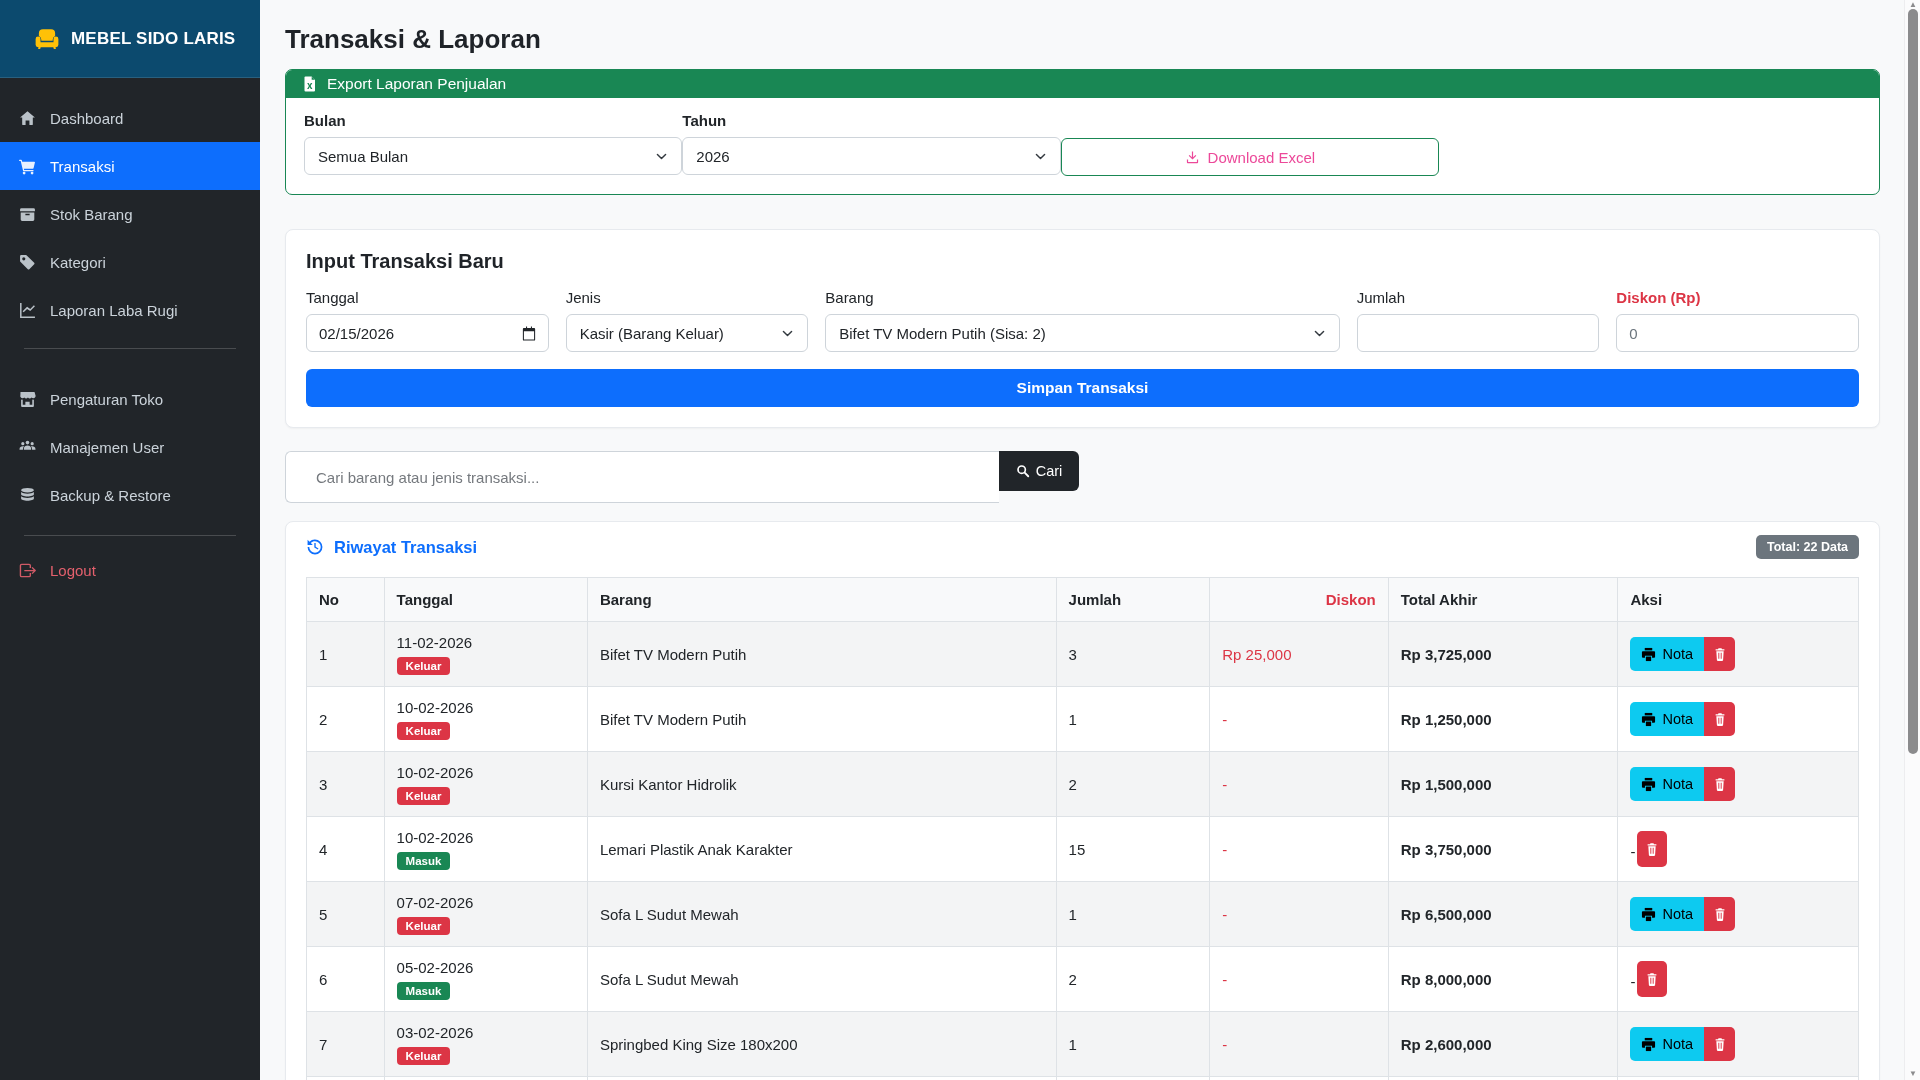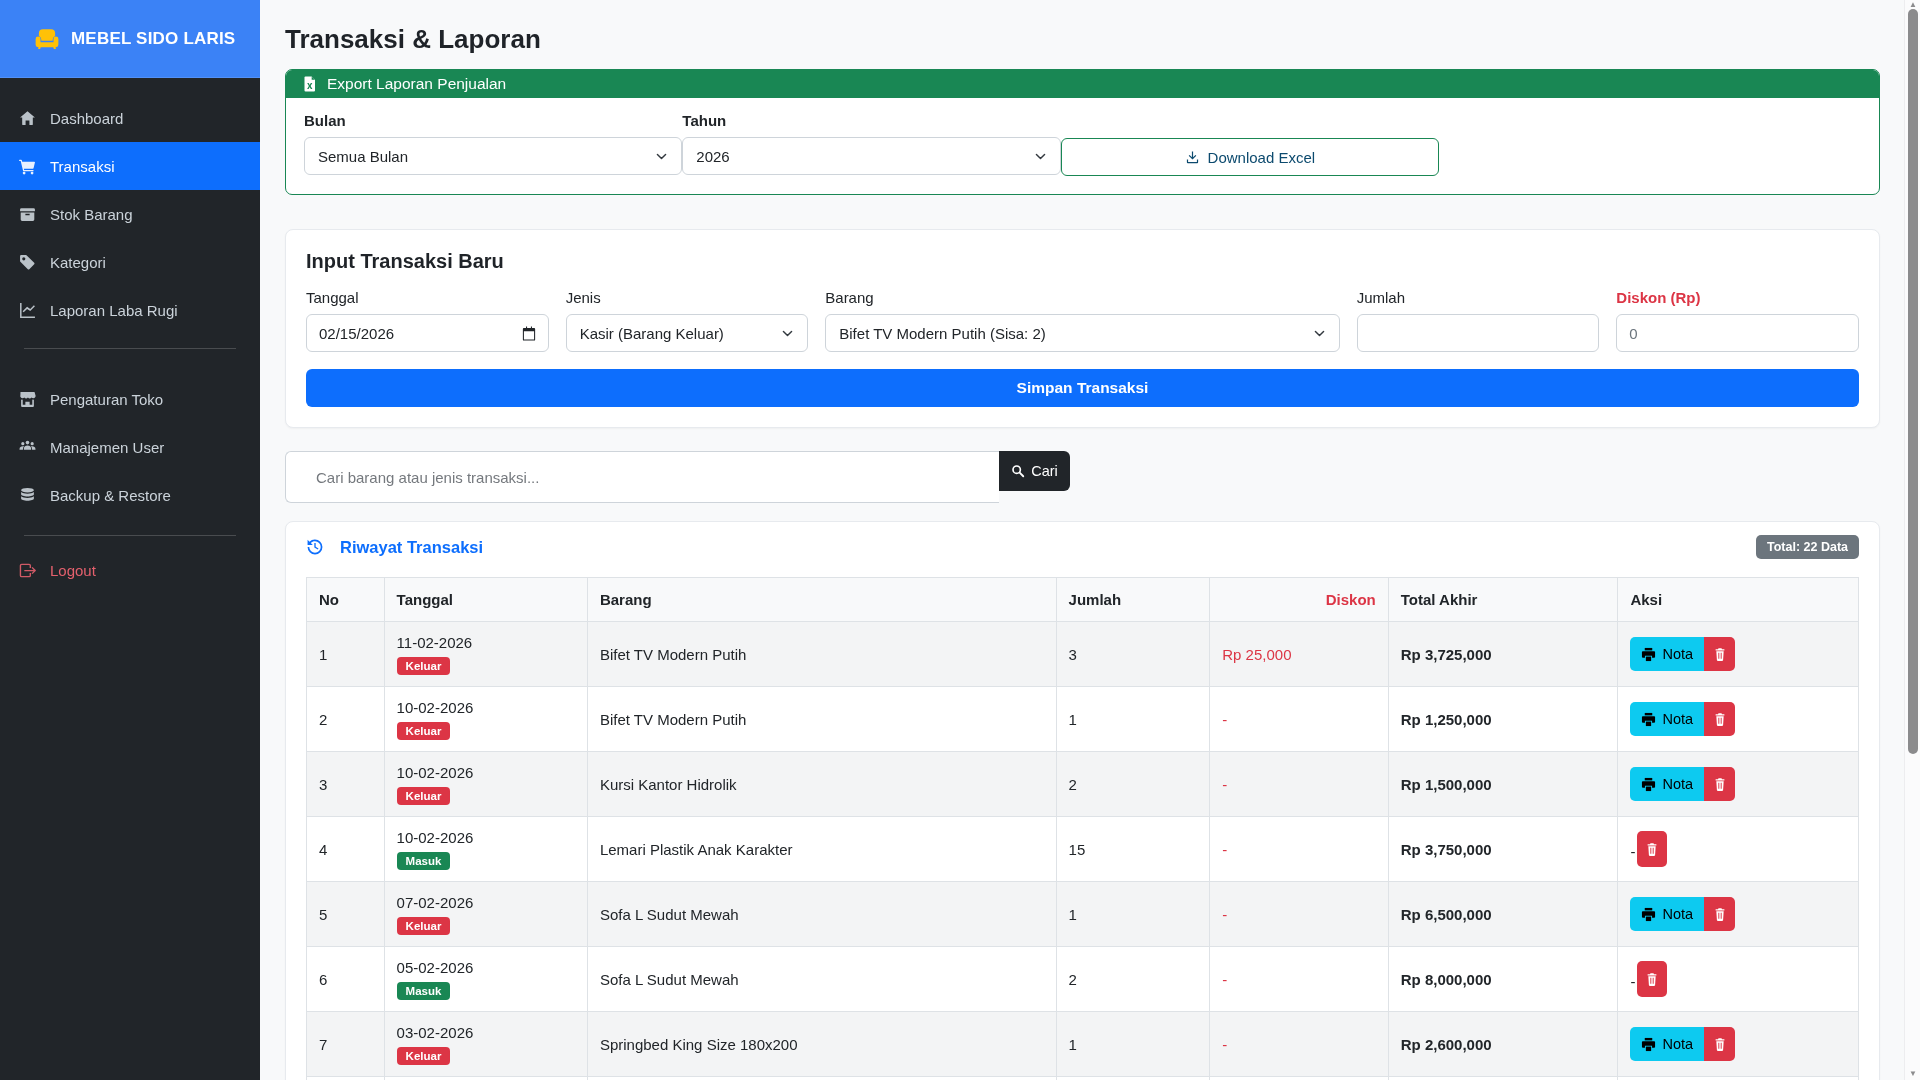--- a/index.html
+++ b/index.html
@@ -5,21 +5,21 @@
   * { box-sizing: border-box; margin: 0; padding: 0; }
   html,body { width:1920px; height:1080px; overflow:hidden; }
   body {
     font-family: "Liberation Sans","DejaVu Sans",sans-serif;
     background:#f8f9fa; display:flex; color:#212529;
   }
   
   .sidebar { width:260px; flex:none; background:#212529; height:1080px; display:flex; flex-direction:column; }
   .brand {
     height:78px; display:flex; align-items:center; gap:11px; padding:0 20px 0 34px;
-    background:#3b82f6; border-bottom:1px solid rgba(255,255,255,.12);
+    background:#0c4a6e; border-bottom:1px solid rgba(255,255,255,.12);
   }
   .brand .b-ic { width:26px; height:26px; color:#ffc107; display:inline-flex; }
   .brand .b-ic svg { width:100%; height:100%; }
   .brand-title { color:#fff; font-weight:700; font-size:17px; letter-spacing:.2px; white-space:nowrap; }
   .nav { margin-top:16px; }
   .nav-item {
     display:flex; align-items:center; gap:14px; height:48px; padding:0 19px;
     color:#cbd3da; font-size:15px; font-weight:400; cursor:pointer;
   }
   .nav-item .nav-ic { width:17px; height:17px; display:inline-flex; opacity:.9; }
@@ -48,21 +48,21 @@
   .fld-label.normal { font-weight:400; }
   .fld-label.danger { color:#dc3545; font-weight:700; }
   .sbox {
     height:38px; border:1px solid #ced4da; border-radius:6px; background:#fff;
     display:flex; align-items:center; justify-content:space-between; padding:0 13px;
     font-size:15px; color:#212529; cursor:pointer;
   }
   .sbox .chev { width:13px; height:13px; color:#343a40; display:inline-flex; }
   .sbox .chev svg, .dbox .cal svg { width:100%; height:100%; }
   .btn-outline-success {
-    margin-top:26px; width:100%; height:38px; border:1px solid #198754; color:#0c4a6e; background:#fff;
+    margin-top:26px; width:100%; height:38px; border:1px solid #198754; color:#ec4899; background:#fff;
     border-radius:6px; font-size:15px; display:flex; align-items:center; justify-content:center; gap:8px; cursor:pointer;
     font-family:inherit;
   }
   .btn-outline-success .dl-ic { width:15px; height:15px; display:inline-flex; }
 
   
   .input-card { margin-top:34px; padding:20px 20px 20px 20px; }
   .input-card h2 { font-size:20px; font-weight:700; color:#1f2328; margin-bottom:16px; }
   .form-row { display:flex; gap:17px; }
   .f-col { flex:1; min-width:0; }
@@ -83,30 +83,30 @@
   }
 
   
   .search-row { display:flex; margin-top:23px; }
   .search-input {
     width:714px; height:52px; border:1px solid #ced4da; border-right:none; border-radius:6px 0 0 6px;
     padding:0 30px; font-size:15px; color:#000000; outline:none; font-family:inherit; background:#fff;
   }
   .search-input::placeholder { color:#75797e; }
   .btn-dark {
-    width:71px; height:40px; background:#212529; color:#fff; border:none; border-radius:0 6px 6px 0;
+    width:80px; height:40px; background:#212529; color:#fff; border:none; border-radius:0 6px 6px 0;
     font-size:14.5px; display:flex; align-items:center; justify-content:center; gap:6px; cursor:pointer; font-family:inherit;
   }
   .btn-dark .s-ic { width:14px; height:14px; display:inline-flex; }
   .btn-dark .s-ic svg { width:100%; height:100%; }
 
   
   .history-card { margin-top:18px; padding-bottom:24px; }
   .history-head { display:flex; align-items:center; justify-content:space-between; padding:13px 20px 12px 20px; }
-  .history-title { display:flex; align-items:center; gap:16px; color:#0d6efd; font-weight:700; font-size:16.5px; cursor:pointer; }
+  .history-title { display:flex; align-items:center; gap:10px; color:#0d6efd; font-weight:700; font-size:16.5px; cursor:pointer; }
   .history-title .h-ic { width:18px; height:18px; display:inline-flex; }
   .history-title .h-ic svg { width:100%; height:100%; }
   .total-badge { background:#6c757d; color:#fff; font-size:12.5px; font-weight:700; border-radius:5px; padding:5px 11px; }
 
   table { width:calc(100% - 40px); margin:6px 20px 0 20px; border-collapse:collapse; table-layout:fixed; }
   th, td { border:1px solid #dee2e6; text-align:left; vertical-align:middle; }
   th { background:#f8f9fa; font-size:15px; font-weight:700; padding:13px 12px; color:#212529; }
   th.red { color:#dc3545; }
   td { font-size:15px; padding:11px 12px; height:65px; color:#212529; }
   tbody tr:nth-child(odd) { background:#f3f4f5; }

